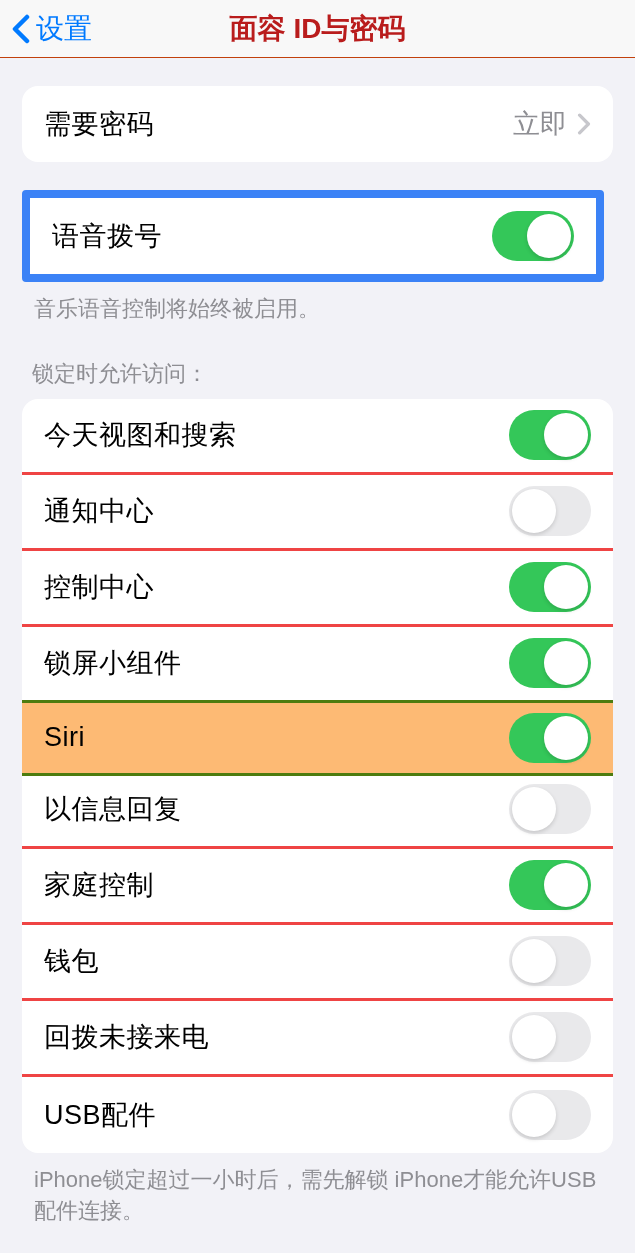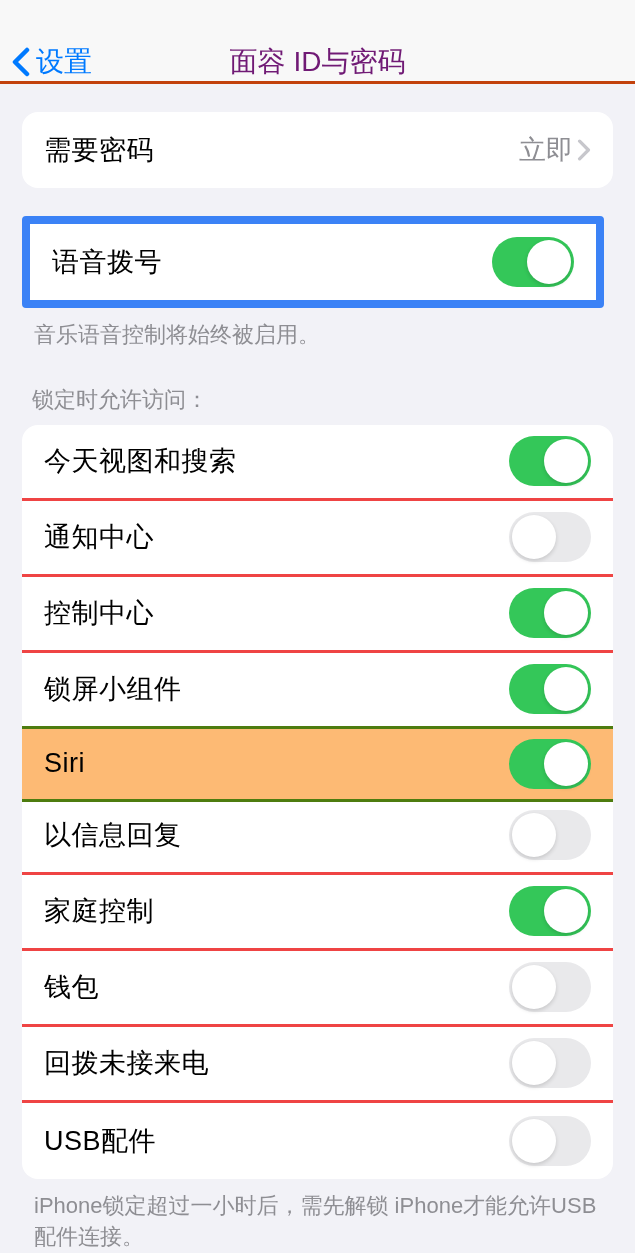--- a/index.html
+++ b/index.html
@@ -8,47 +8,47 @@
       box-sizing: border-box;
     }
     body {
       font-family: -apple-system, "Helvetica Neue", "PingFang SC", sans-serif;
       background: #f2f2f7;
       width: 635px;
       height: 1253px;
       overflow: hidden;
     }
     .header {
-      height: 84px;
+      height: 58px;
       background: #f8f8f8;
-      border-bottom: 3px solid #c2410c;
-      display: flex;
-      align-items: flex-end;
+      border-bottom: 1px solid #c2410c;
+      display: flex;
+      align-items: center;
       position: relative;
     }
     .back-button {
       display: flex;
       align-items: center;
       padding-left: 12px;
       color: #007aff;
       font-size: 28px;
       cursor: pointer;
     }
     .back-chevron {
       width: 18px;
       height: 30px;
       margin-right: 6px;
     }
     .header-title {
       position: absolute;
       left: 50%;
       transform: translateX(-50%);
       font-size: 28px;
-      font-weight: 400;
-      color: #701a75;
+      font-weight: 700;
+      color: #b91c1c;
     }
     .content {
       padding: 0;
     }
     .group {
       background: #fff;
       border-radius: 16px;
       margin: 28px 22px 0 22px;
       overflow: hidden;
     }
@@ -78,21 +78,21 @@
     }
     .row-label {
       font-size: 27px;
       color: #000;
       letter-spacing: 0.5px;
       text-align: right;
     }
     .row-trailing {
       display: flex;
       align-items: center;
-      gap: 4px;
+      gap: 10px;
     }
     .row-value {
       font-size: 27px;
       color: #8e8e93;
     }
     .chevron-right {
       width: 14px;
       height: 22px;
       color: #c7c7cc;
     }

